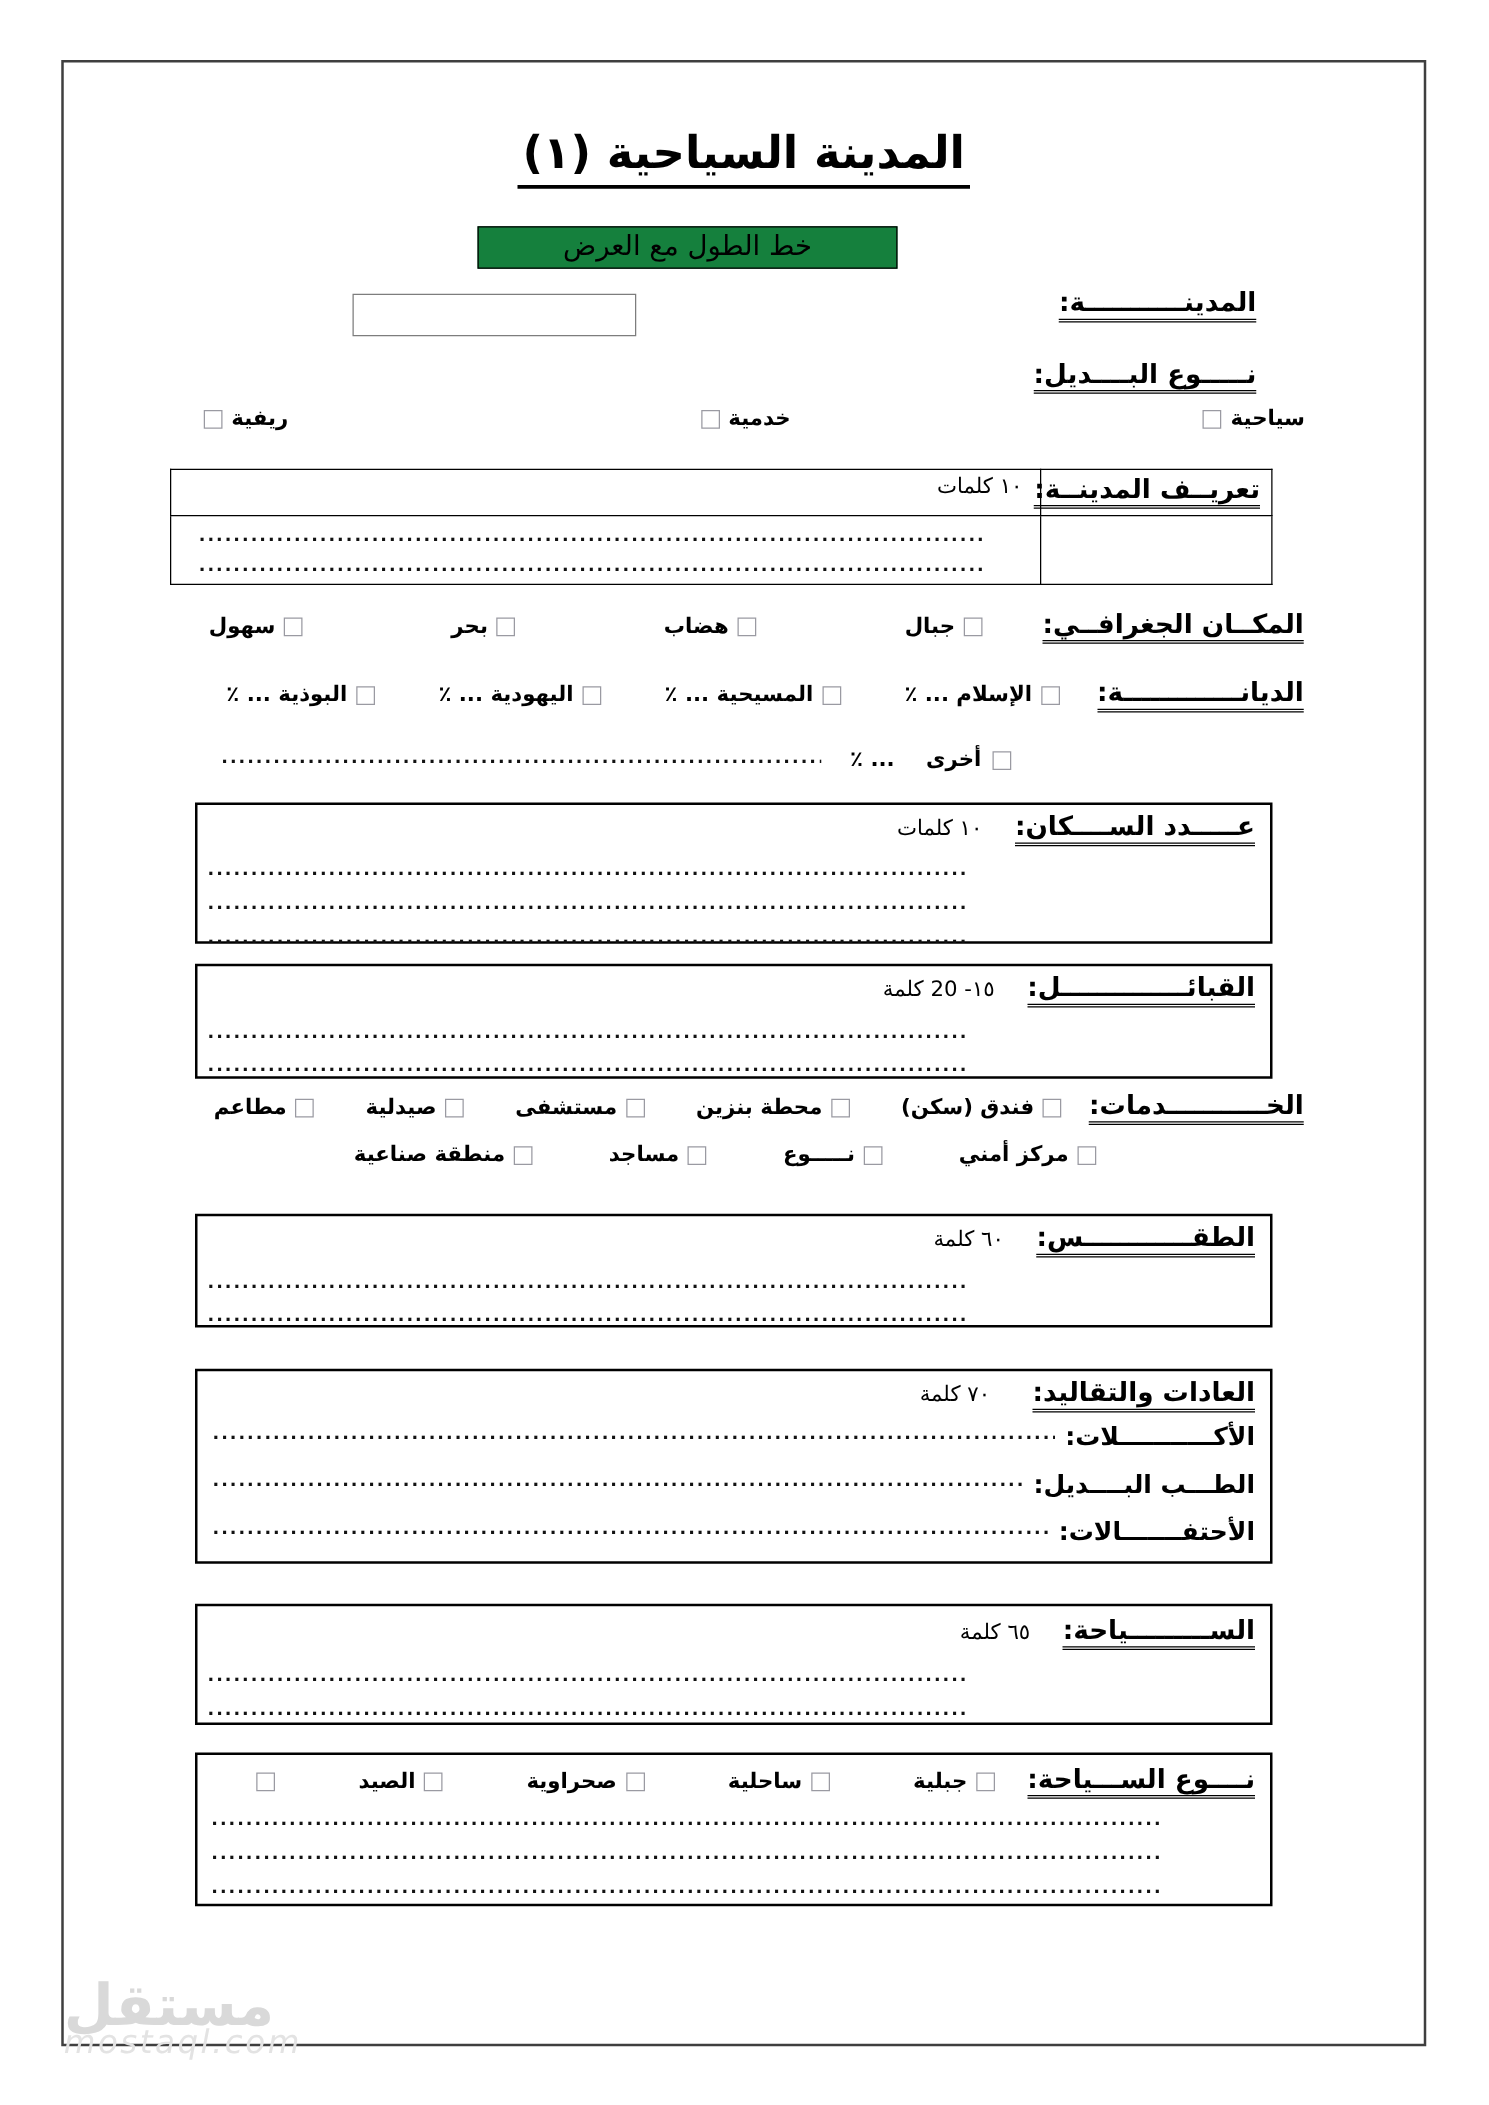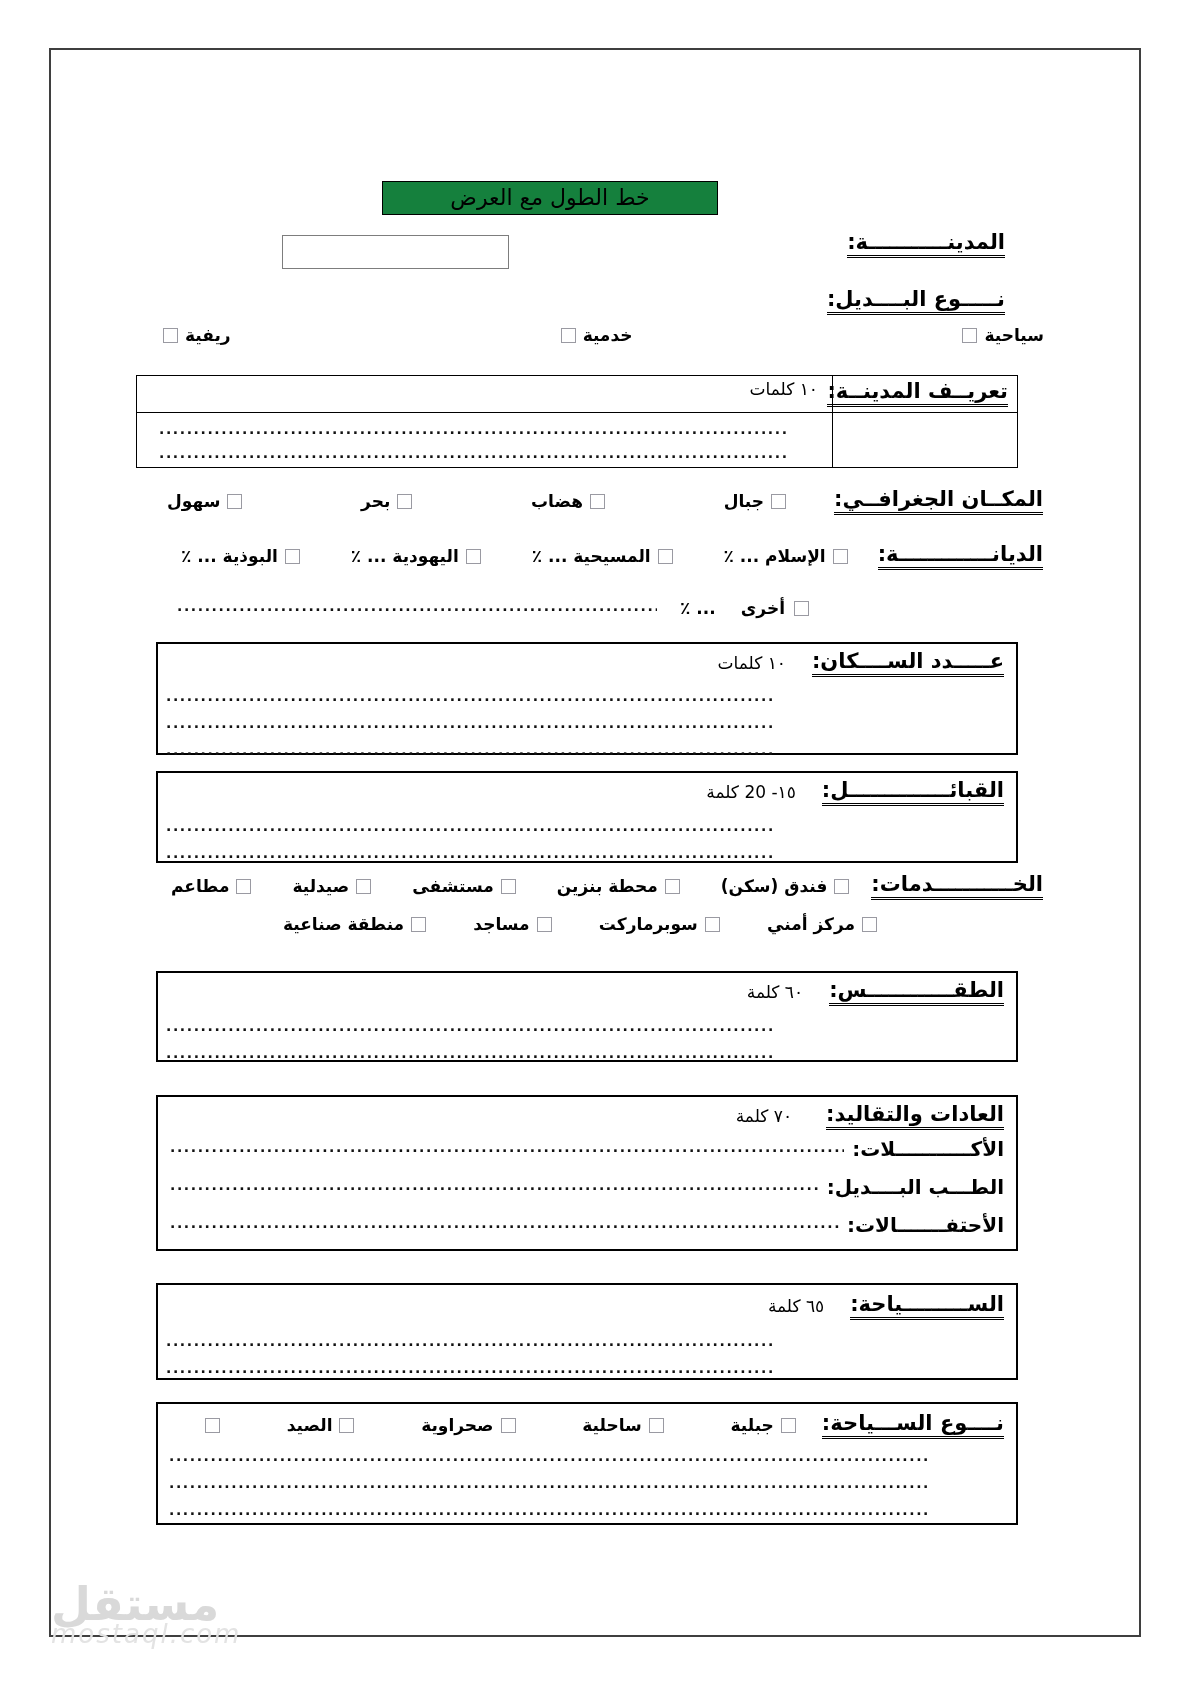--- a/index.html
+++ b/index.html
@@ -26,20 +26,23 @@
   .deftable td{border:1.8px solid #000;vertical-align:top;padding:3px 9px;}
   .watermark{color:#d9d9d9;text-align:left;line-height:1;}
   .watermark .ar{font-size:46px;font-weight:bold;letter-spacing:1px;}
   .watermark .en{font-size:26px;color:#e3e3e3;letter-spacing:2px;margin-top:-6px;font-style:italic;}
 </style>
 </head>
 <body>
 
 <div class="page">
 
+  <div class="abs center" style="top:52px;">
+    <span class="title"><span class="u">المدينة السياحية (١)</span></span>
+  </div>
 
   <div class="abs coordbox" style="top:131px;left:331px;width:336px;height:34px;">خط الطول مع العرض</div>
 
   <div class="abs" style="top:180px;right:134px;">
     <span class="lbl">المدينـــــــــــة:</span>
   </div>
   <div class="abs inputbox" style="top:185px;left:231px;width:227px;height:34px;"></div>
 
   <div class="abs" style="top:237px;right:134px;">
     <span class="lbl">نـــــوع البــــديل:</span>
@@ -178,21 +181,21 @@
     </div>
   </div>
   <div class="abs flexrow" style="top:860px;right:262px;left:232px;height:28px;">
     <div class="items">
       <span class="item">
         <span class="cb"></span>
         <span class="opt">مركز أمني</span>
       </span>
       <span class="item">
         <span class="cb"></span>
-        <span class="opt">سوبرماركت</span>
+        <span class="opt">نـــــوع</span>
       </span>
       <span class="item">
         <span class="cb"></span>
         <span class="opt">مساجد</span>
       </span>
       <span class="item">
         <span class="cb"></span>
         <span class="opt">منطقة صناعية</span>
       </span>
     </div>

